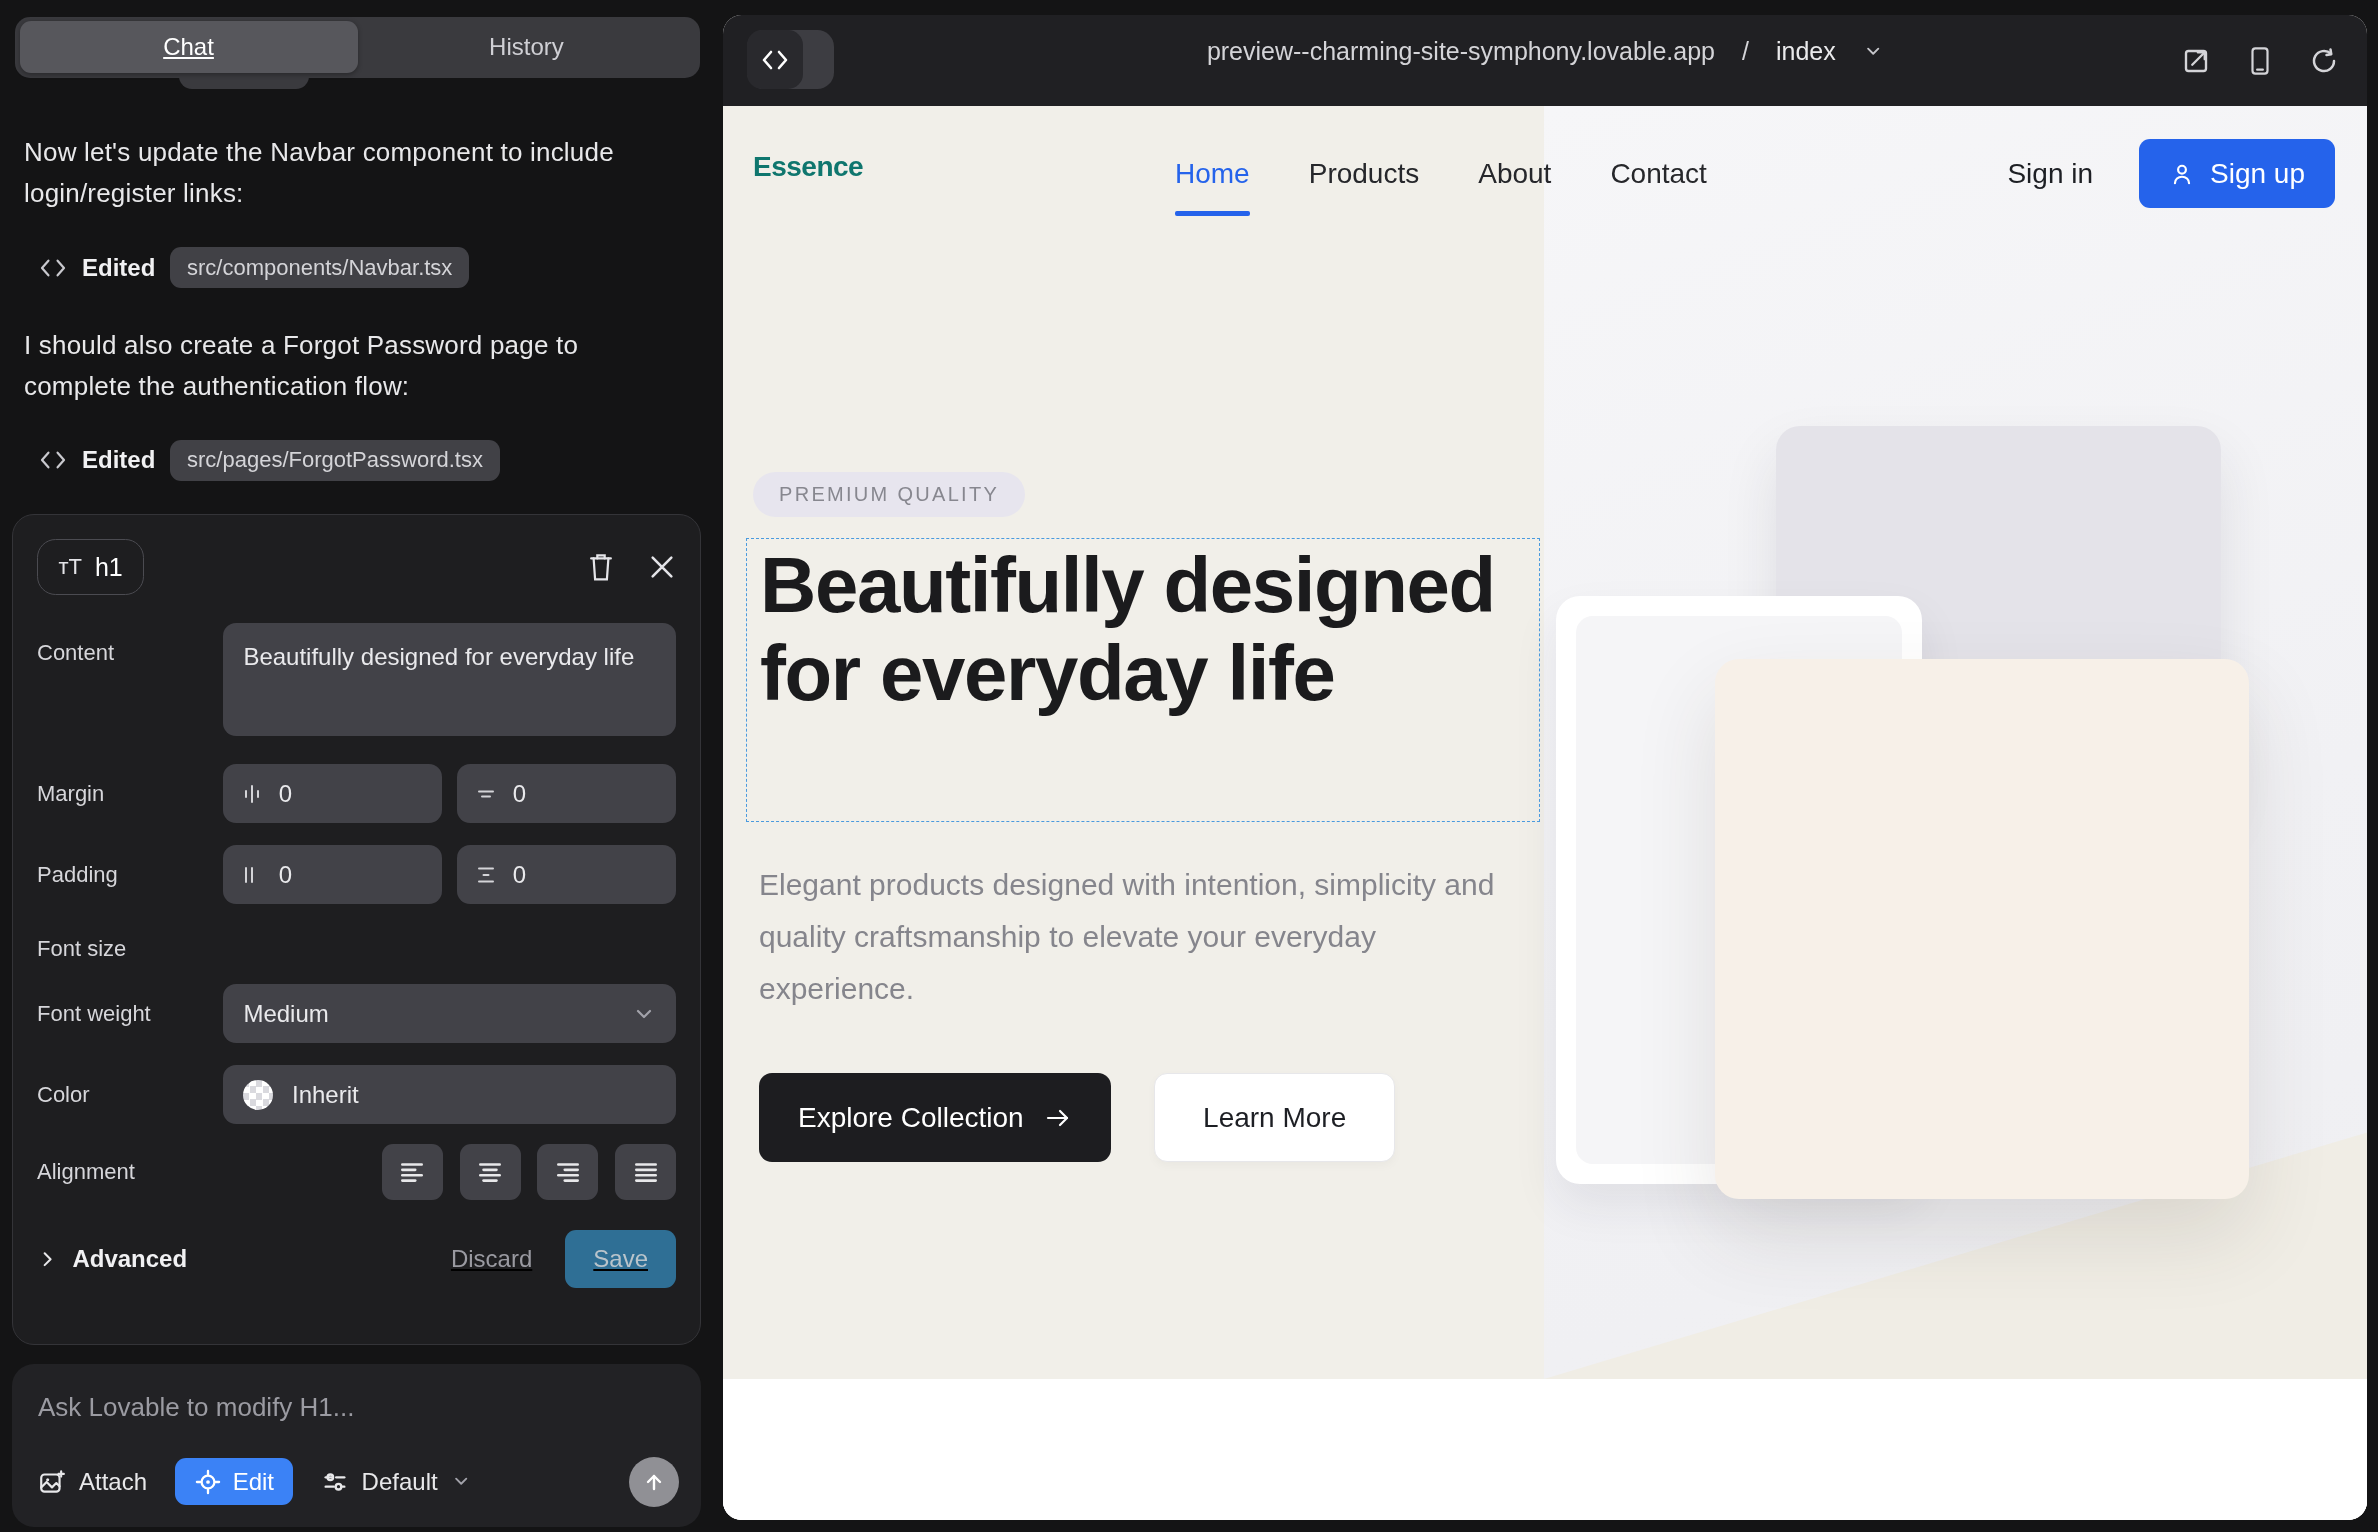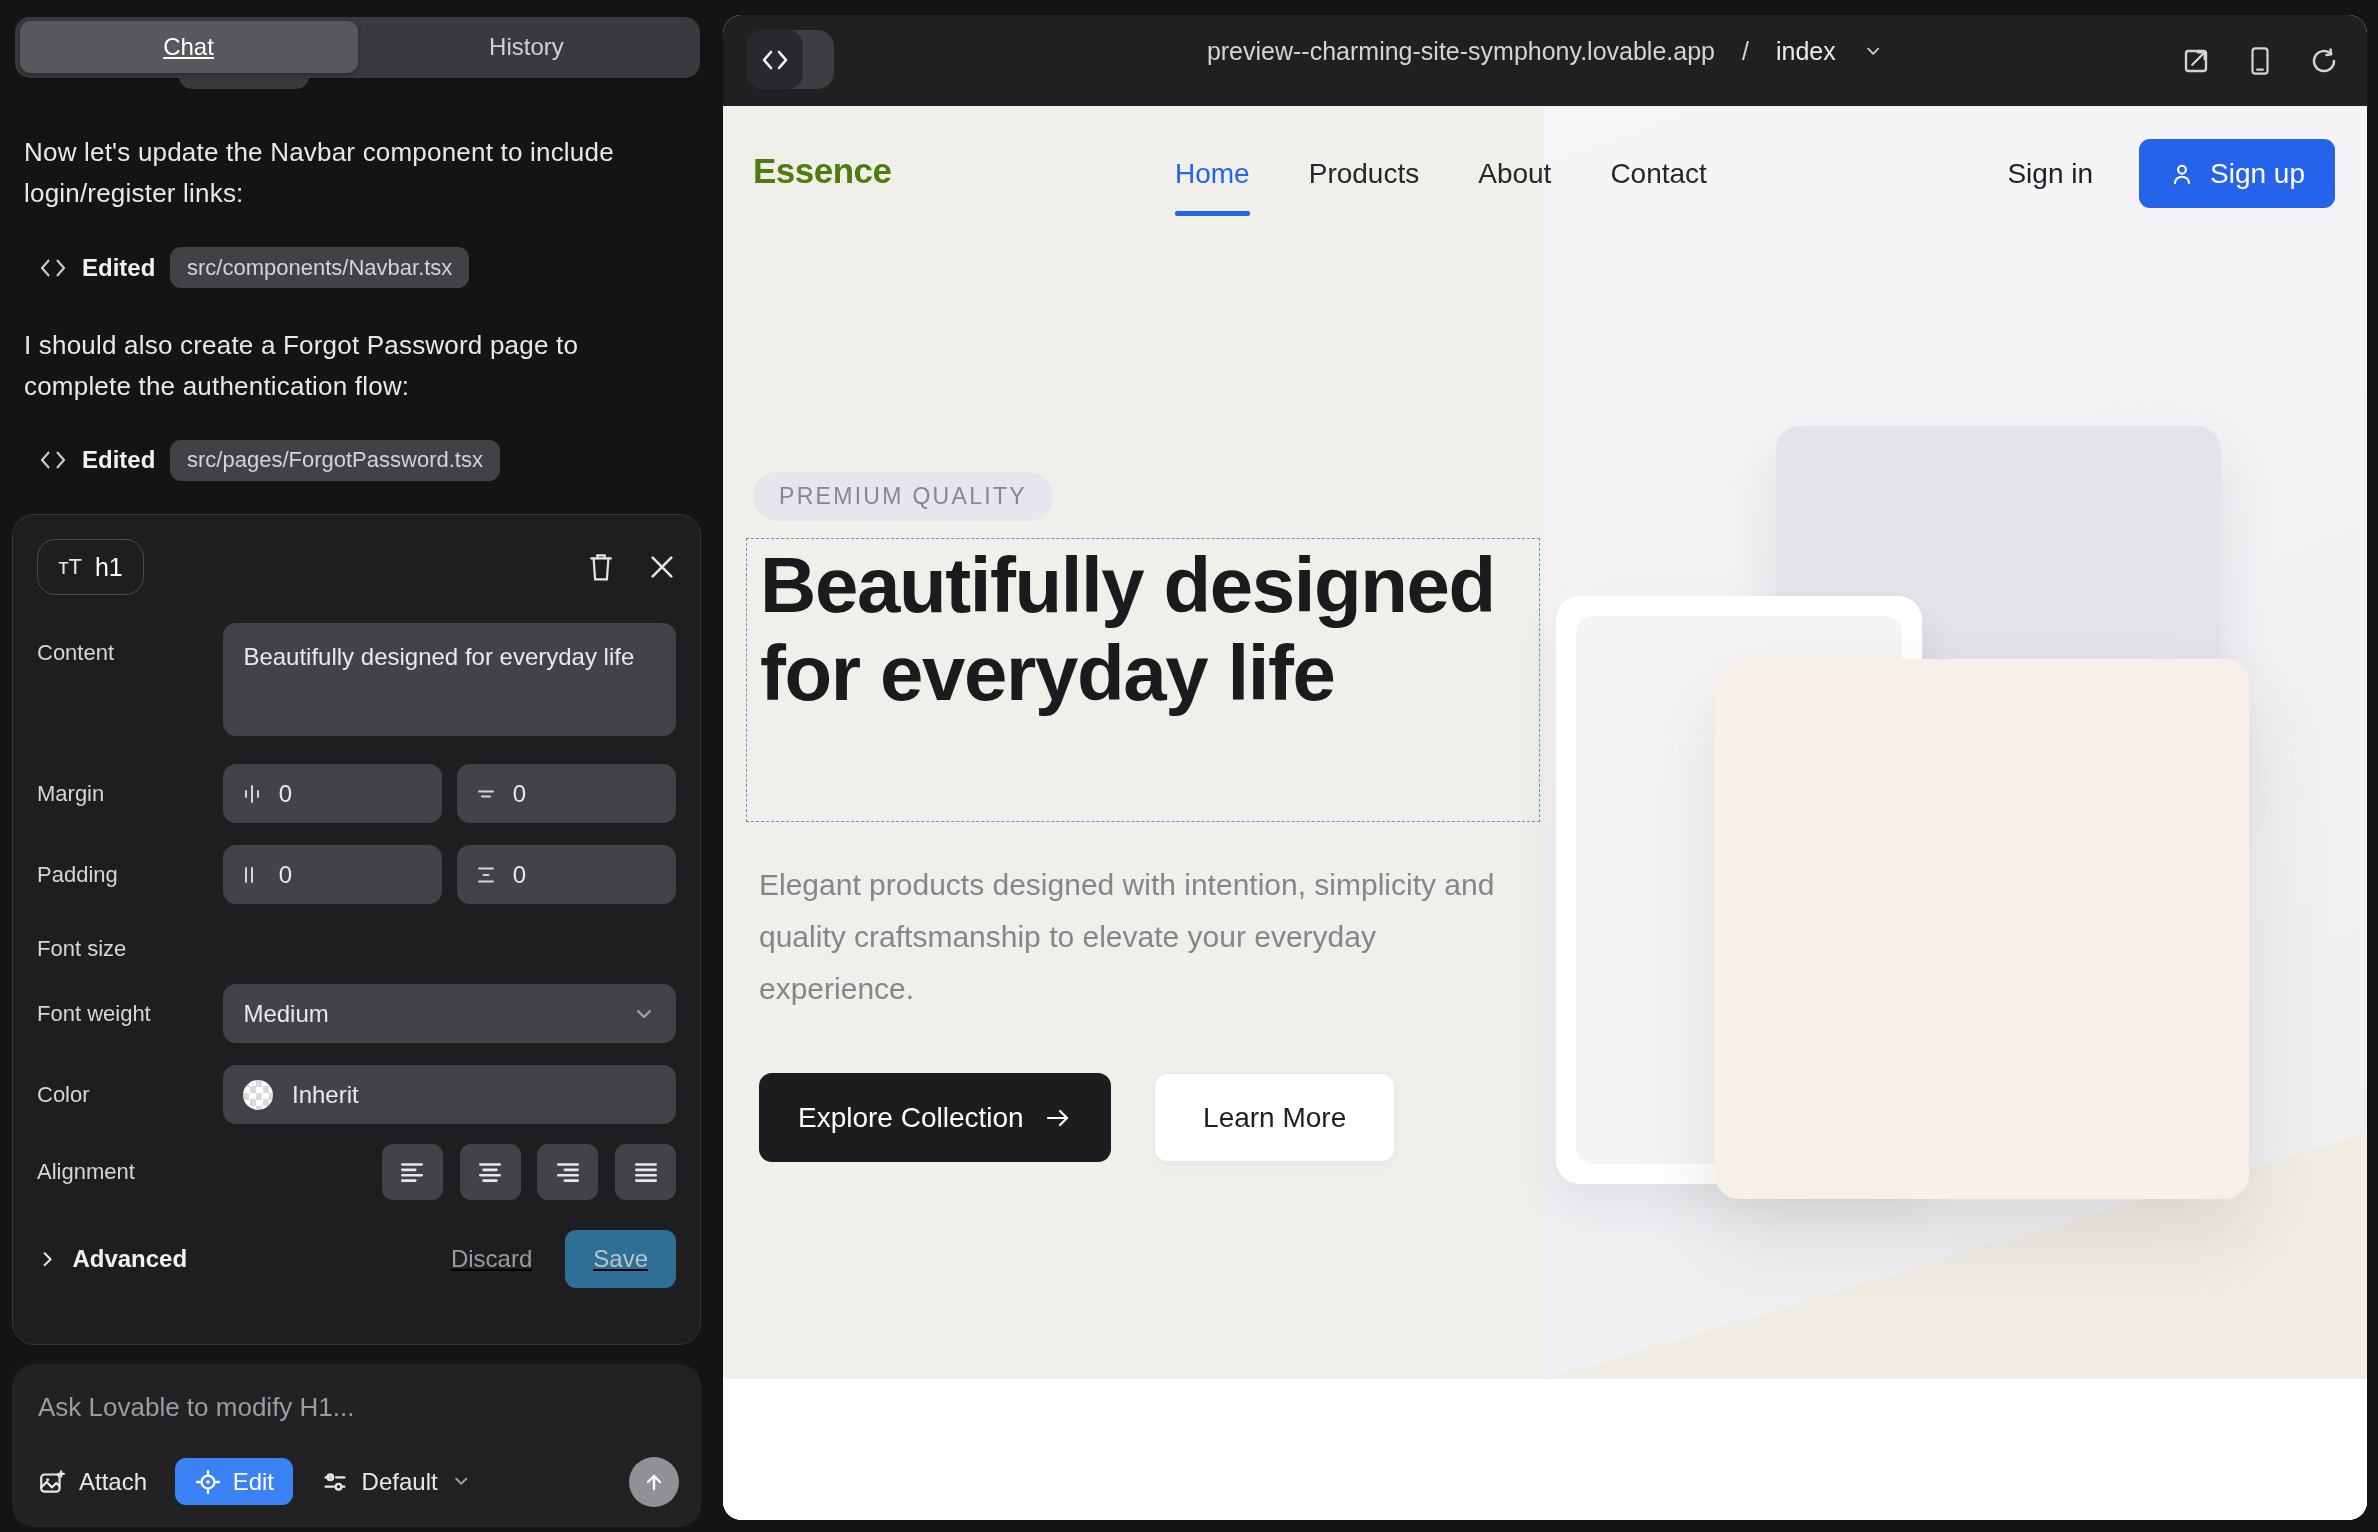--- a/index.html
+++ b/index.html
@@ -111,35 +111,35 @@
   .page { position:relative; width:1644px; height:1414px; background:#ffffff; overflow:hidden; }
   .bg-left  { position:absolute; left:0; top:0; width:821px; height:1273px; background:#f1efe9; }
   .bg-right { position:absolute; left:821px; top:0; width:823px; height:1273px;
               background:linear-gradient(160deg,#f6f6f8 0%,#f1f1f4 60%,#efeff2 100%); }
   .wedge { position:absolute; left:821px; top:965px; width:823px; height:308px;
            background:#f0ede5; clip-path:polygon(0 100%, 100% 20%, 100% 100%); }
   .white-band { position:absolute; left:0; top:1273px; width:1644px; height:141px; background:#ffffff; }
 
   
   .site-nav { position:absolute; left:0; top:0; width:1644px; height:148px; }
-  .brand { position:absolute; left:30px; top:45px; font-size:35px; font-weight:700;
-           color:#4d7c0f; letter-spacing:-0.5px; }
+  .brand { position:absolute; left:30px; top:45px; font-size:28px; font-weight:700;
+           color:#0f766e; letter-spacing:-0.5px; }
   .nav-links { position:absolute; left:452px; top:52px; display:flex; gap:59px; }
   .nav-link { font-size:28px; color:#26272b; cursor:pointer; position:relative; }
   .nav-link.active { color:#2563eb; }
   .nav-link.active::after { content:""; position:absolute; left:0; right:0; bottom:-26px;
                             height:4.6px; background:#2563eb; border-radius:1.9px; }
   .auth { position:absolute; right:32px; top:33px; display:flex; align-items:center; gap:46px; }
   .signin { font-size:28px; color:#1d1f24; background:none; border:none; cursor:pointer; }
   .signup { display:flex; align-items:center; gap:15px; background:#2563eb; color:#fff;
             font-size:28px; border:none; border-radius:11px; padding:18.6px 30px; cursor:pointer; }
 
   
   .badge { position:absolute; left:30px; top:366px; background:#e7e5ee; color:#87878f;
-           font-size:23px; letter-spacing:2.3px; border-radius:927px; padding:11px 26px; }
+           font-size:20px; letter-spacing:2.3px; border-radius:927px; padding:11px 26px; }
   .selection { position:absolute; left:23px; top:432px; width:794px; height:284px;
                border:1.9px dashed #4a9ade; }
   .headline { position:absolute; left:13px; top:1.9px; width:761px;
               font-size:78px; line-height:1.13; font-weight:600; color:#1b1b1d;
               letter-spacing:-1.4px; }
   .subtext { position:absolute; left:36px; top:753px; width:742px;
              font-size:30px; line-height:1.74; color:#85858c; }
   .cta-row { position:absolute; left:36px; top:967px; display:flex; gap:43px; }
   .cta-primary { display:flex; align-items:center; gap:20.4px; background:#1d1d20; color:#fff;
                  font-size:28px; border:none; border-radius:13px; padding:0 39px; height:89px;

